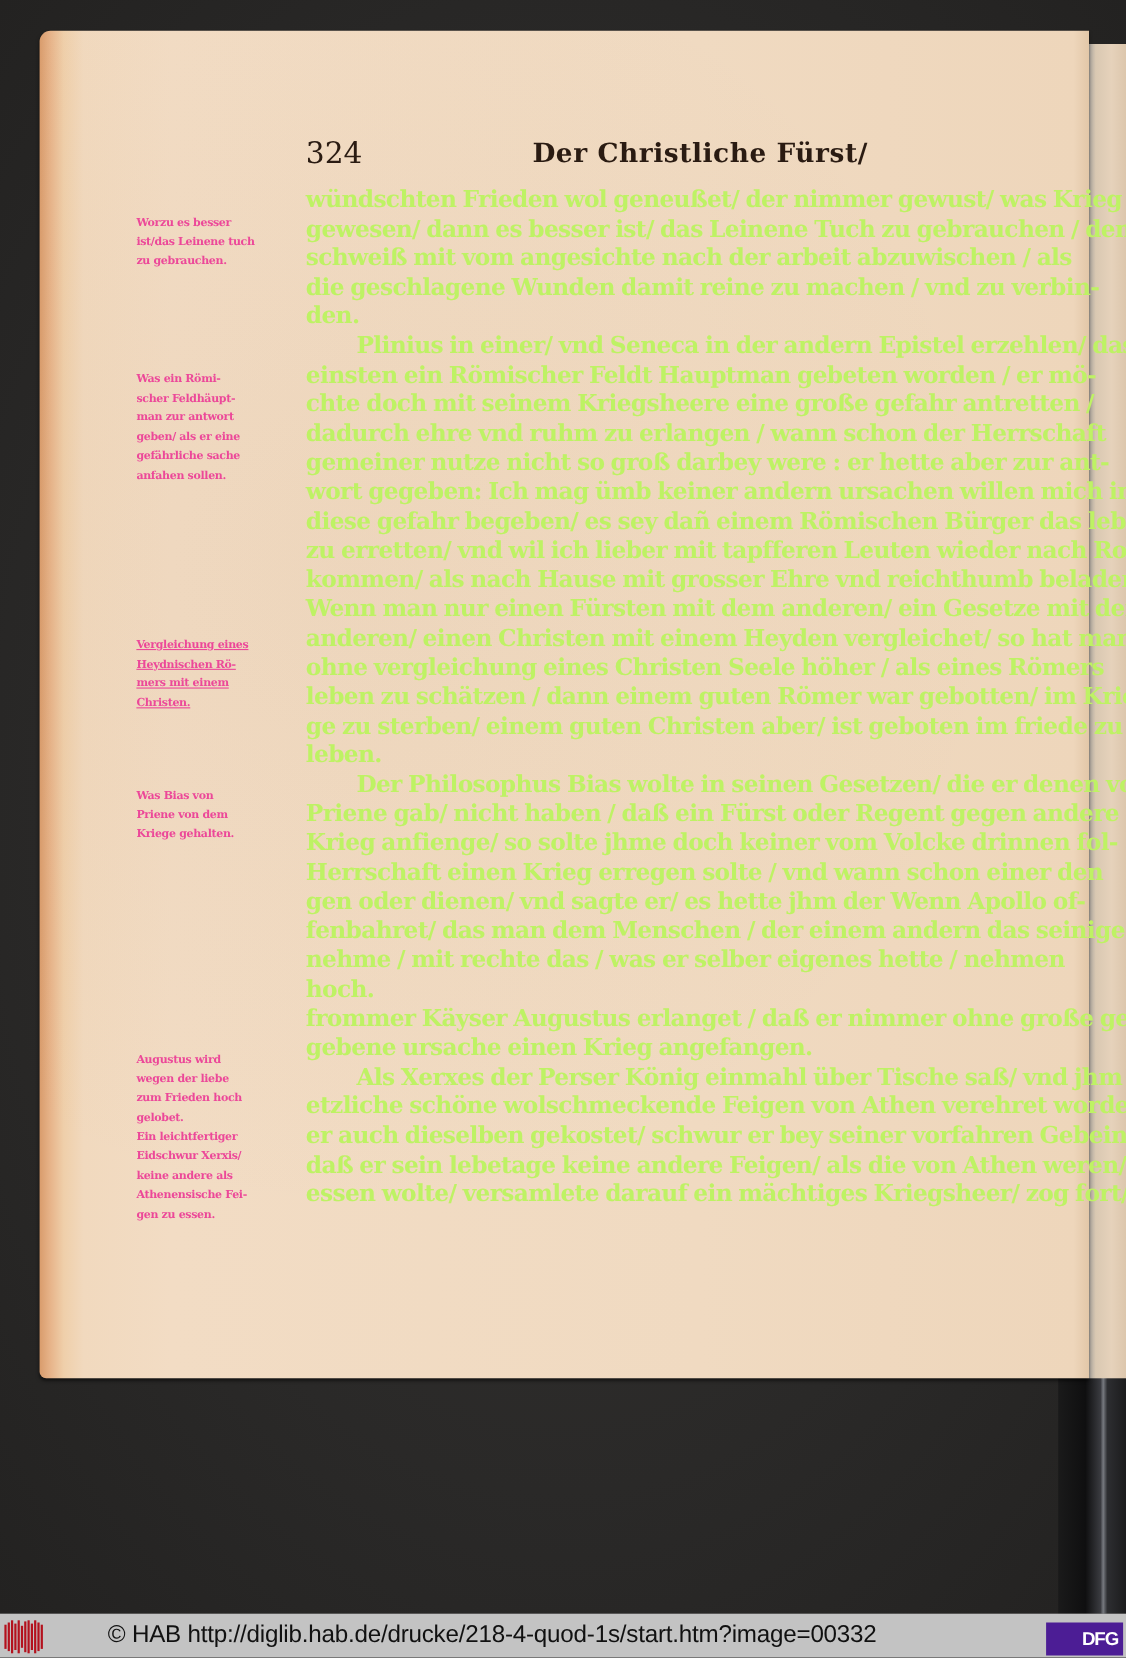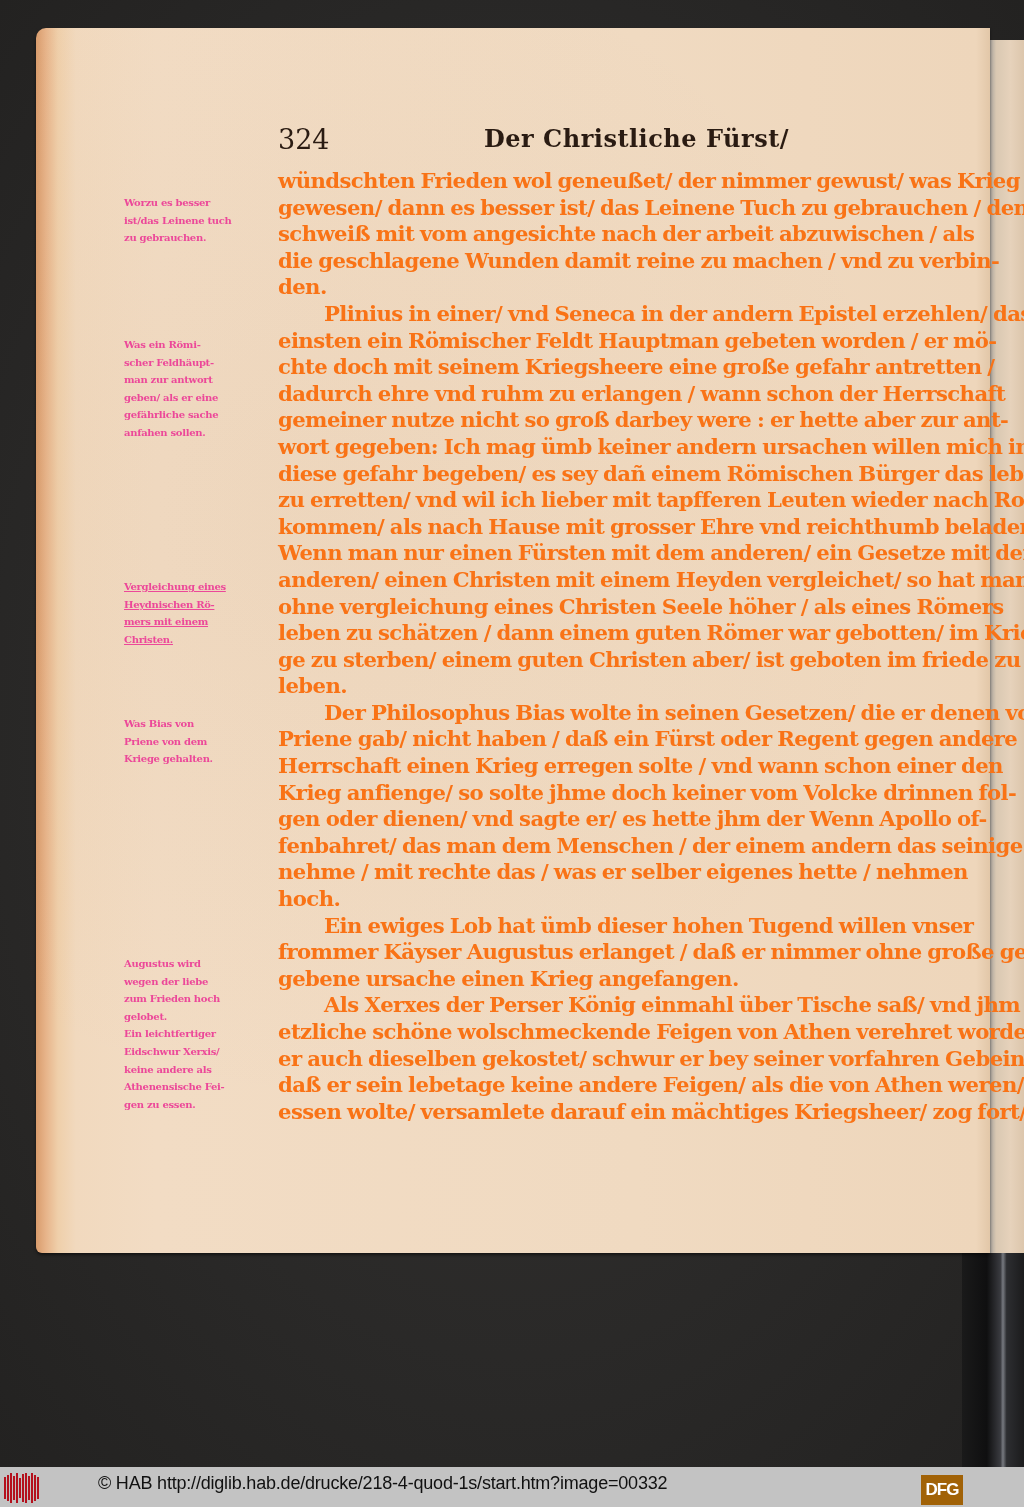--- a/index.html
+++ b/index.html
@@ -38,21 +38,21 @@
       position:absolute; left:0; top:0;
       font-size:27px; color:#2a1b12; font-family:"DejaVu Serif", serif;
     }
     .running-title {
       position:absolute; left:206px; top:0;
       font-size:24px; color:#2a1b12; font-family:"DejaVu Serif", serif; font-weight:bold;
       letter-spacing:0.5px;
     }
     .body-text {
       position:absolute; left:278px; top:168px; width:656px;
-      font-size:21.2px; line-height:26.6px; color:#f97316;
+      font-size:21.2px; line-height:26.6px; color:#bef264;
       font-family:"DejaVu Serif", serif; font-weight:bold;
     }
     .line {
       display:block; white-space:nowrap; text-align:justify; text-align-last:justify;
       height:26.6px; overflow:visible;
       letter-spacing:-0.6px; word-spacing:-1px;
     }
     .line.last { text-align-last:left; }
     .line.indent { padding-left:46px; }
     .line.right { text-align:right; text-align-last:right; }
@@ -69,28 +69,28 @@
     }
     .hab-logo {
       position:absolute; left:4px; top:6px; width:40px; height:30px;
       display:flex; align-items:stretch; gap:1px;
     }
     .hab-logo i {
       display:block; width:2px; background:#b4111d;
     }
     .footer-text {
       position:absolute; left:98px; top:6px;
-      font-family:"Liberation Sans", sans-serif; font-size:18px; color:#111;
+      font-family:"Liberation Sans", sans-serif; font-size:22px; color:#111;
       white-space:nowrap; letter-spacing:-0.2px;
     }
     .dfg-logo {
-      position:absolute; left:921px; top:8px; width:42px; height:30px;
-      background:#a16207; color:#fff;
+      position:absolute; left:951px; top:8px; width:42px; height:30px;
+      background:#4c1d95; color:#fff;
       font-family:"Liberation Sans", sans-serif; font-weight:bold; font-size:17px;
-      display:flex; align-items:center; justify-content:center; letter-spacing:-1px;
+      display:flex; align-items:center; justify-content:center; letter-spacing:-1px;padding-left:28px;
     }
   </style>
 </head>
 <body>
 
 <div class="scan-bg"></div>
 <div class="next-page-strip"></div>
 <div class="next-page-strip-dark"></div>
 
 <div class="page"></div>
@@ -116,27 +116,26 @@
     <span class="line">zu erretten/ vnd wil ich lieber mit tapfferen Leuten wieder nach Rom</span>
     <span class="line">kommen/ als nach Hause mit grosser Ehre vnd reichthumb beladen.</span>
     <span class="line">Wenn man nur einen Fürsten mit dem anderen/ ein Gesetze mit dem</span>
     <span class="line">anderen/ einen Christen mit einem Heyden vergleichet/ so hat man</span>
     <span class="line">ohne vergleichung eines Christen Seele höher / als eines Römers</span>
     <span class="line">leben zu schätzen / dann einem guten Römer war gebotten/ im Krie-</span>
     <span class="line">ge zu sterben/ einem guten Christen aber/ ist geboten im friede zu</span>
     <span class="line last">leben.</span>
     <span class="line indent">Der Philosophus Bias wolte in seinen Gesetzen/ die er denen von</span>
     <span class="line">Priene gab/ nicht haben / daß ein Fürst oder Regent gegen andere</span>
+    <span class="line">Krieg anfienge/ so solte jhme doch keiner vom Volcke drinnen fol-</span>
     <span class="line">Herrschaft einen Krieg erregen solte / vnd wann schon einer den</span>
-    <span class="line">Krieg anfienge/ so solte jhme doch keiner vom Volcke drinnen fol-</span>
     <span class="line">gen oder dienen/ vnd sagte er/ es hette jhm der Wenn Apollo of-</span>
     <span class="line">fenbahret/ das man dem Menschen / der einem andern das seinige</span>
     <span class="line">nehme / mit rechte das / was er selber eigenes hette / nehmen</span>
     <span class="line last">hoch.</span>
-    <span class="line indent">Ein ewiges Lob hat ümb dieser hohen Tugend willen vnser</span>
     <span class="line">frommer Käyser Augustus erlanget / daß er nimmer ohne große ge-</span>
     <span class="line last">gebene ursache einen Krieg angefangen.</span>
     <span class="line indent">Als Xerxes der Perser König einmahl über Tische saß/ vnd jhm</span>
     <span class="line">etzliche schöne wolschmeckende Feigen von Athen verehret worden/</span>
     <span class="line">er auch dieselben gekostet/ schwur er bey seiner vorfahren Gebeine/</span>
     <span class="line">daß er sein lebetage keine andere Feigen/ als die von Athen weren/</span>
     <span class="line">essen wolte/ versamlete darauf ein mächtiges Kriegsheer/ zog fort/</span>
   </div>
 
 <div id="margin-notes">

